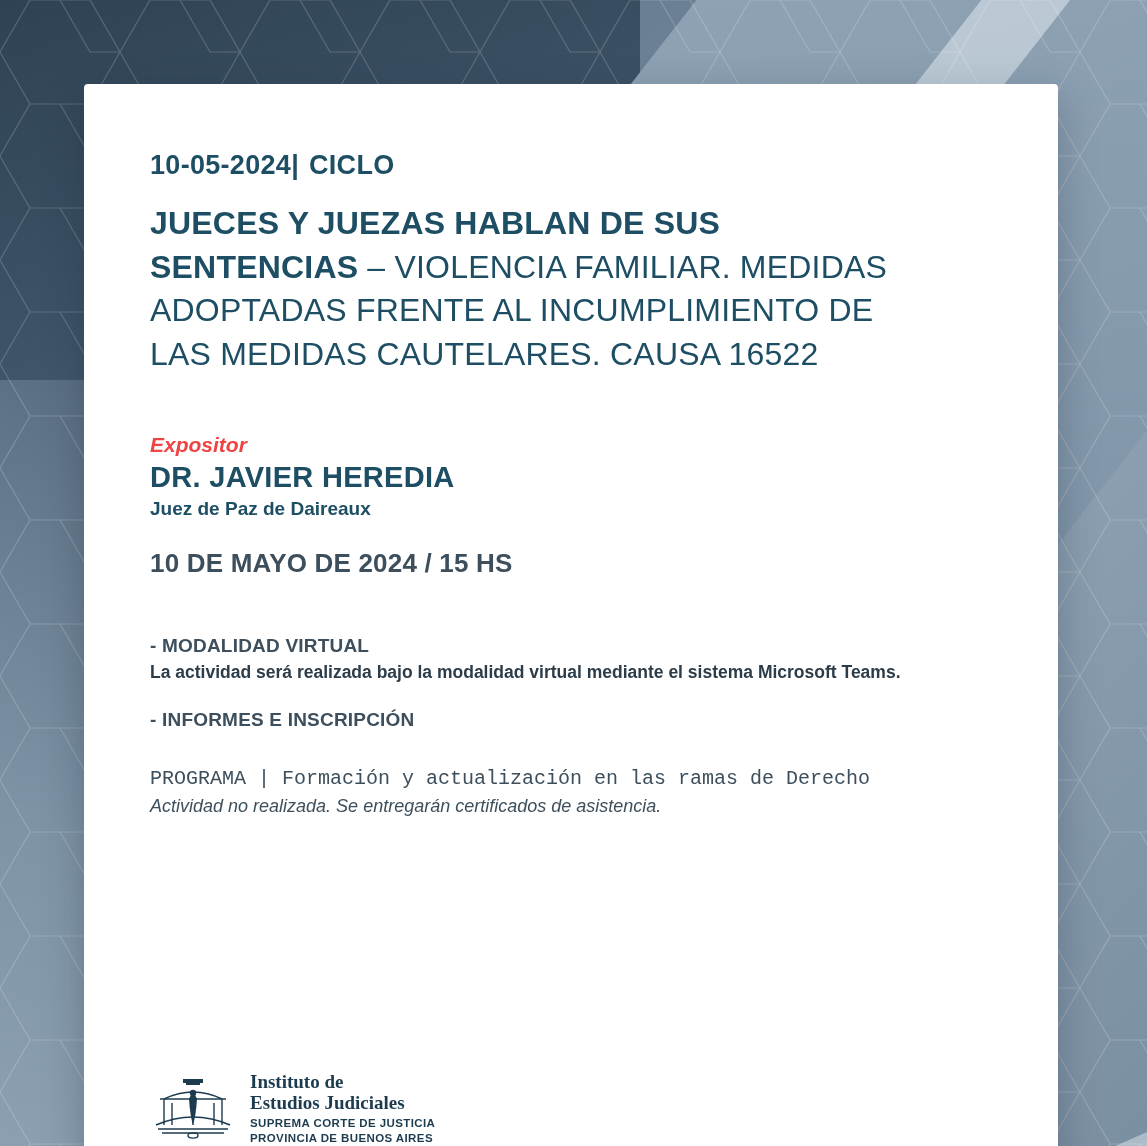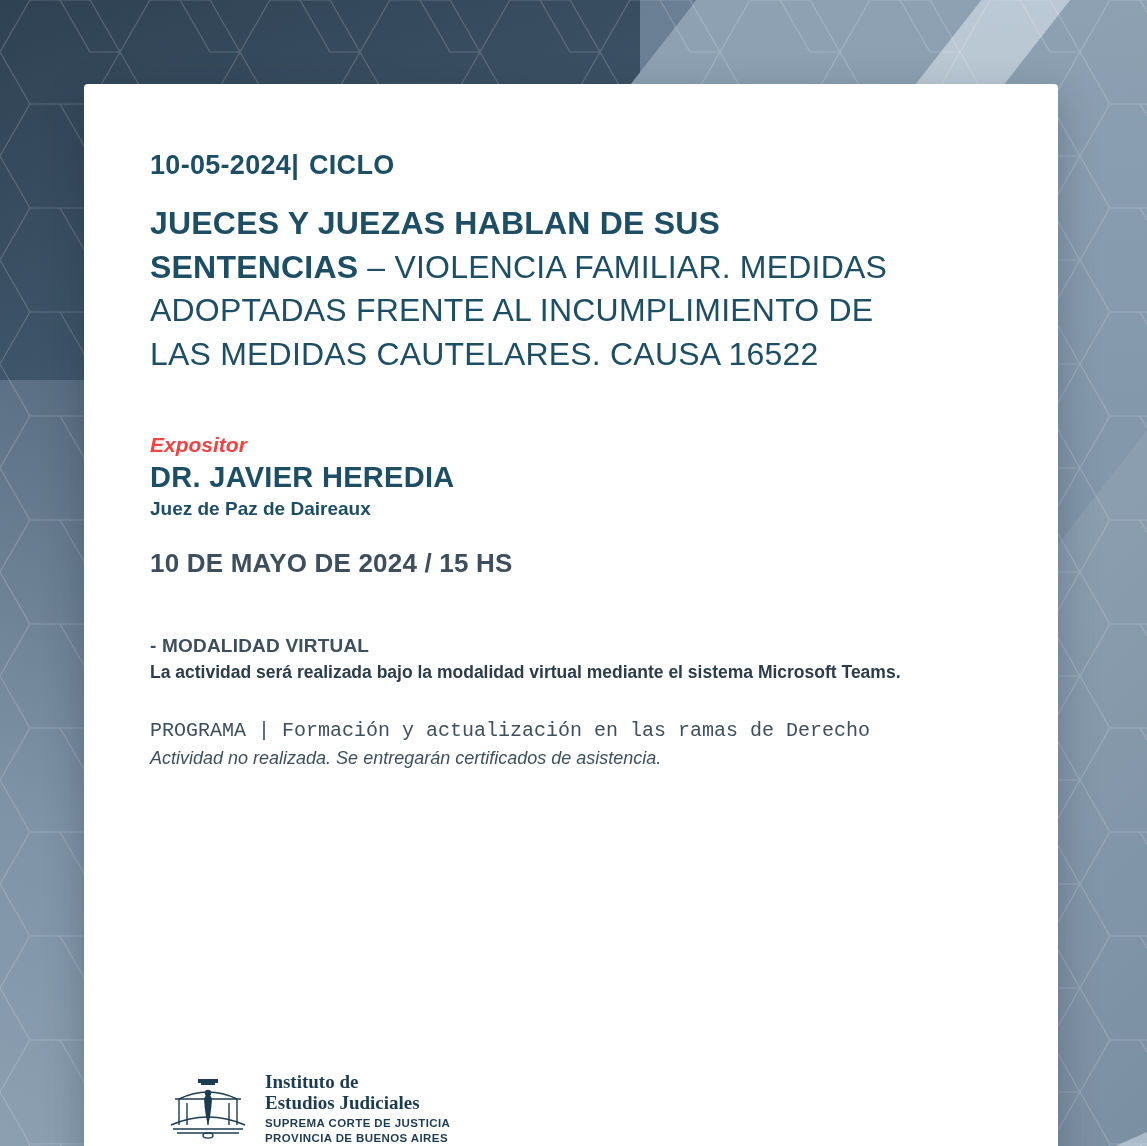--- a/index.html
+++ b/index.html
@@ -180,21 +180,21 @@
   }
   .program-note {
     font-size: 18px;
     font-style: italic;
     color: #3d4f5c;
   }
 
   
   .logo {
     position: absolute;
-    left: 81px;
+    left: 66px;
     bottom: 70px;
     display: flex;
     align-items: center;
     gap: 14px;
   }
   .logo-mark {
     width: 86px;
     height: 66px;
     flex: none;
   }
@@ -260,20 +260,21 @@
         <div class="speaker-label">Expositor</div>
         <div class="speaker-name">DR. JAVIER HEREDIA</div>
         <div class="speaker-role">Juez de Paz de Daireaux</div>
       </div>
 
       <div class="datetime">10 DE MAYO DE 2024 / 15 HS</div>
 
       <div class="modality-block">
         <div class="mod-head">- MODALIDAD VIRTUAL</div>
         <div class="mod-text">La actividad será realizada bajo la modalidad virtual mediante el sistema Microsoft Teams.</div>
+        <div class="mod-head"> - INFORMES E INSCRIPCIÓN</div>
       </div>
 
       <div class="program-block">
         <div class="program-line">PROGRAMA | Formación y actualización en las ramas de Derecho</div>
         <div class="program-note">Actividad no realizada. Se entregarán certificados de asistencia.</div>
       </div>
 
     </div>
 
     <div class="logo">

